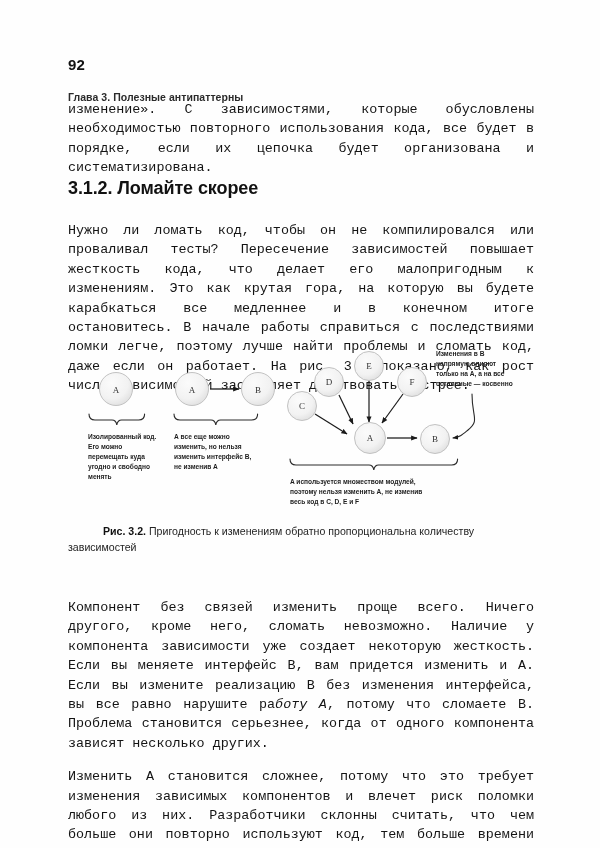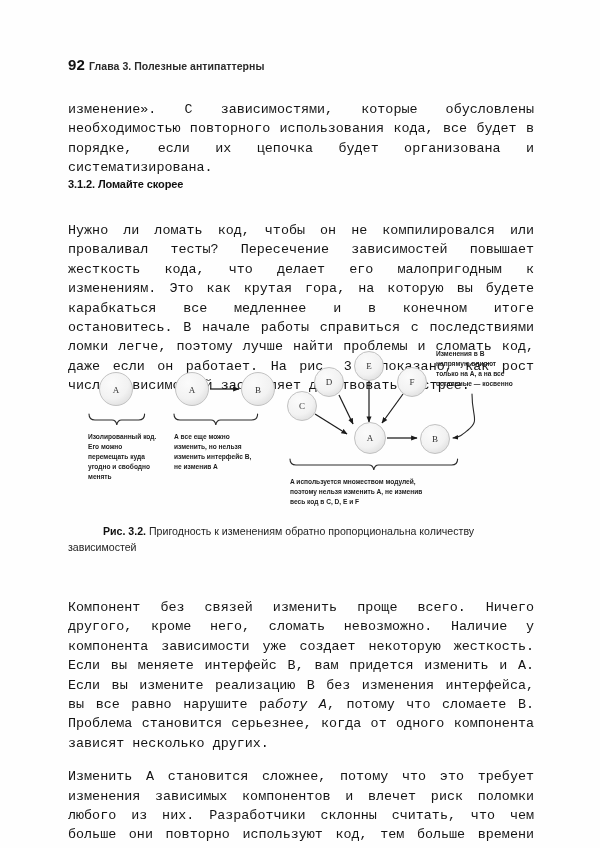--- a/index.html
+++ b/index.html
@@ -22,21 +22,22 @@
     background: #fefefe;
   }
 
   
   .running-head {
     position: absolute;
     left: 68px;
     top: 56px;
     display: flex;
     align-items: baseline;
-    gap: 4px;
+    gap: 18px;
+    flex-direction: column;
   }
   .folio {
     font-family: "Liberation Sans", sans-serif;
     font-weight: bold;
     font-size: 15px;
     color: #111;
     letter-spacing: 0.2px;
   }
   .chapter-title {
     font-family: "Liberation Sans", sans-serif;
@@ -62,21 +63,21 @@
     -webkit-hyphens: none;
     hyphens: none;
   }
   p.para + p.para { margin-top: 14px; }
 
   .sec-heading {
     position: absolute;
     left: 68px;
     font-family: "Liberation Sans", sans-serif;
     font-weight: bold;
-    font-size: 11px;
+    font-size: 18px;
     color: #111;
     letter-spacing: -0.1px;
   }
 
   
   .figure {
     position: absolute;
     left: 62px;
     top: 338px;
     width: 480px;

